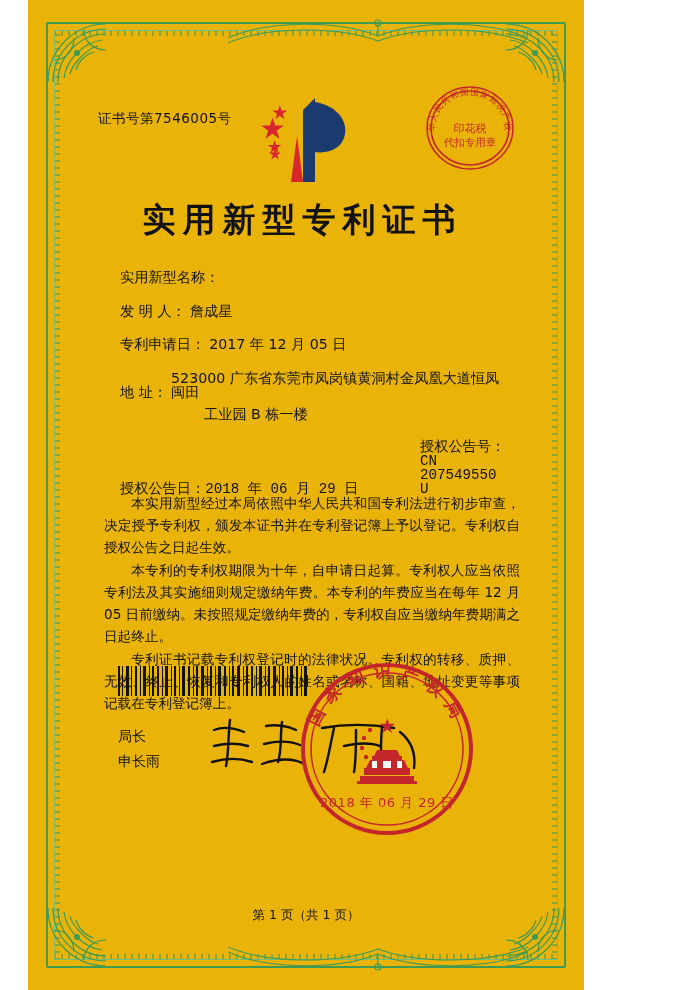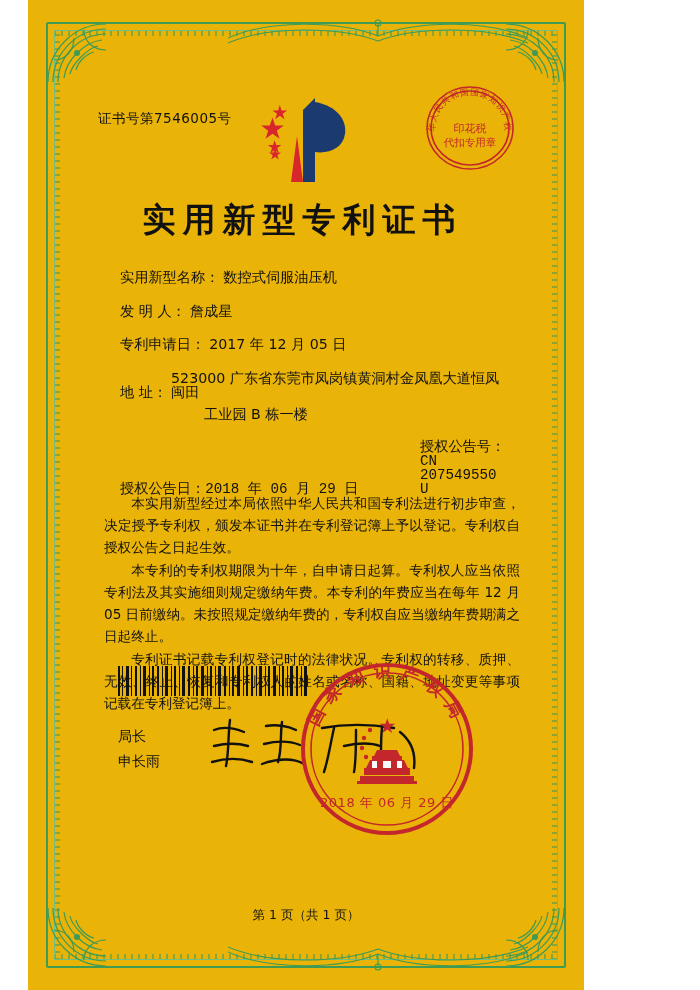--- a/index.html
+++ b/index.html
@@ -244,21 +244,20 @@
         <path d="M44 58 l1.8 5.4 5.7 0 -4.6 3.4 1.8 5.4 -4.7-3.4 -4.6 3.4 1.7-5.4 -4.6-3.4 5.7 0 z" transform="translate(-6,-2) scale(.9)"></path>
         <path d="M40 78 l1.6 4.8 5 0 -4 2.9 1.5 4.8 -4.1-3 -4.1 3 1.6-4.8 -4.1-2.9 5.1 0 z" transform="translate(-2,-12) scale(.9)"></path>
       </g>
     </svg>
 
     <div class="title">实用新型专利证书</div>
 
     <div class="fields">
       <div class="frow">
         <span class="flabel">实用新型名称：</span>
-        <span class="fvalue">数控式伺服油压机</span>
       </div>
       <div class="frow">
         <span class="flabel">发 明 人：</span>
         <span class="fvalue">詹成星</span>
       </div>
       <div class="frow">
         <span class="flabel">专利申请日：</span>
         <span class="fvalue">2017 年 12 月 05 日</span>
       </div>
       <div class="frow tight">

